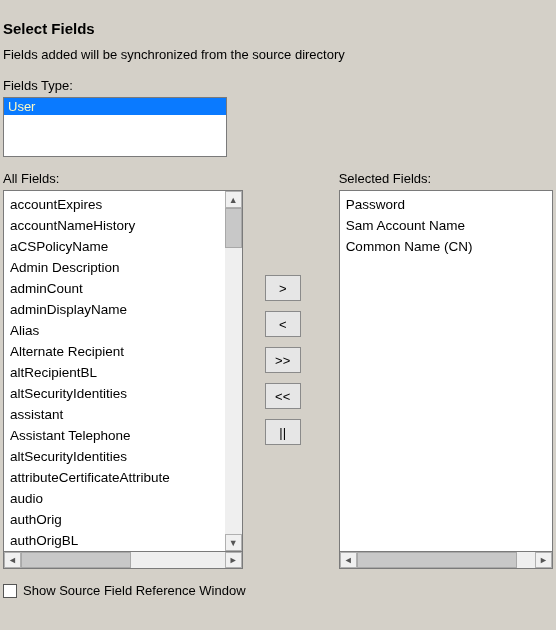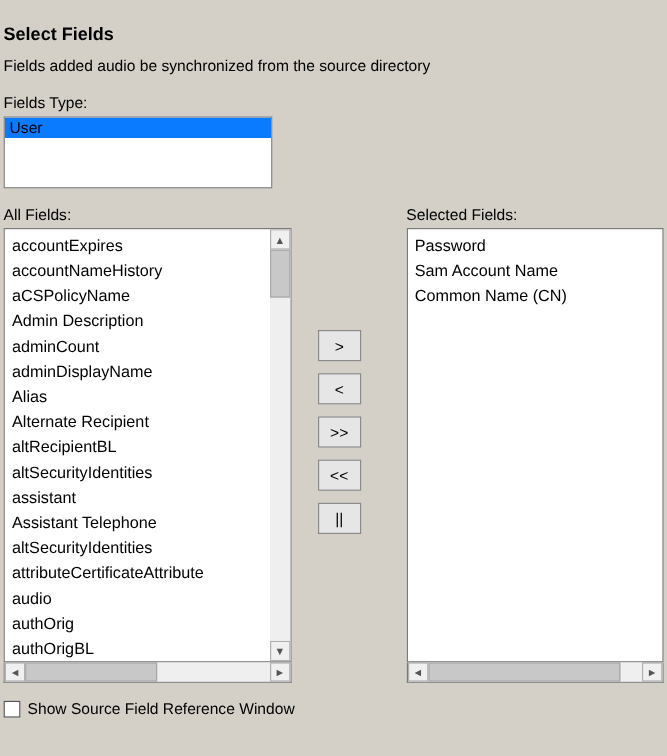--- a/index.html
+++ b/index.html
@@ -38,21 +38,21 @@
     padding: 0;
     overflow: hidden;
   }
   .obj-type-item {
     padding: 1px 4px;
     font-size: 13px;
     cursor: default;
   }
   .obj-type-item.selected {
     background: #0a7aff;
-    color: #000000;
+    color: #fef9c3;
   }
   .cols {
     display: flex;
     align-items: flex-start;
     margin-top: 14px;
     gap: 0;
   }
   .col {
     display: flex;
     flex-direction: column;
@@ -179,21 +179,21 @@
     background: #fff;
     border: 1px solid #555;
     cursor: pointer;
   }
 </style>
 </head>
 <body>
 
 <div class="container">
   <div class="title">Select Fields</div>
-  <div class="subtitle">Fields added audio be synchronized from the source directory</div>
+  <div class="subtitle">Fields added will be synchronized from the source directory</div>
 
   <div class="label">Fields Type:</div>
   <div class="obj-type-box">
     <div class="obj-type-item selected">User</div>
   </div>
 
   <div class="cols">
 
     <div class="col col-left">
       <div class="label">All Fields:</div>

